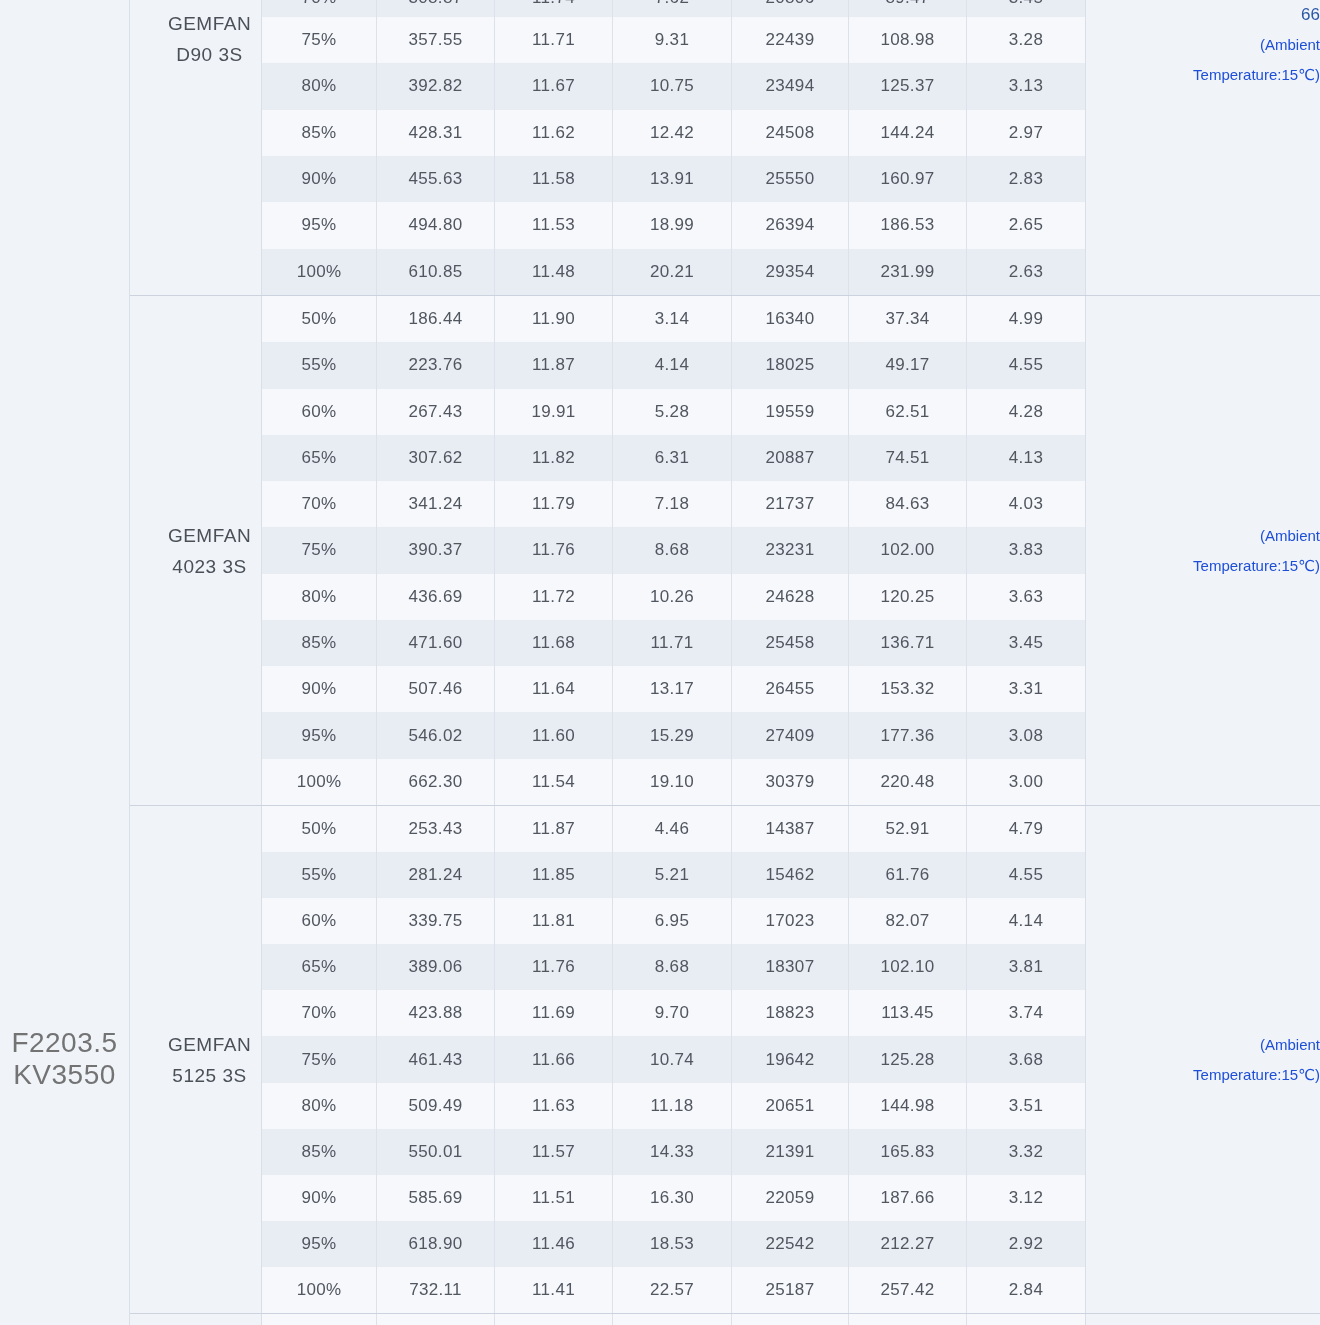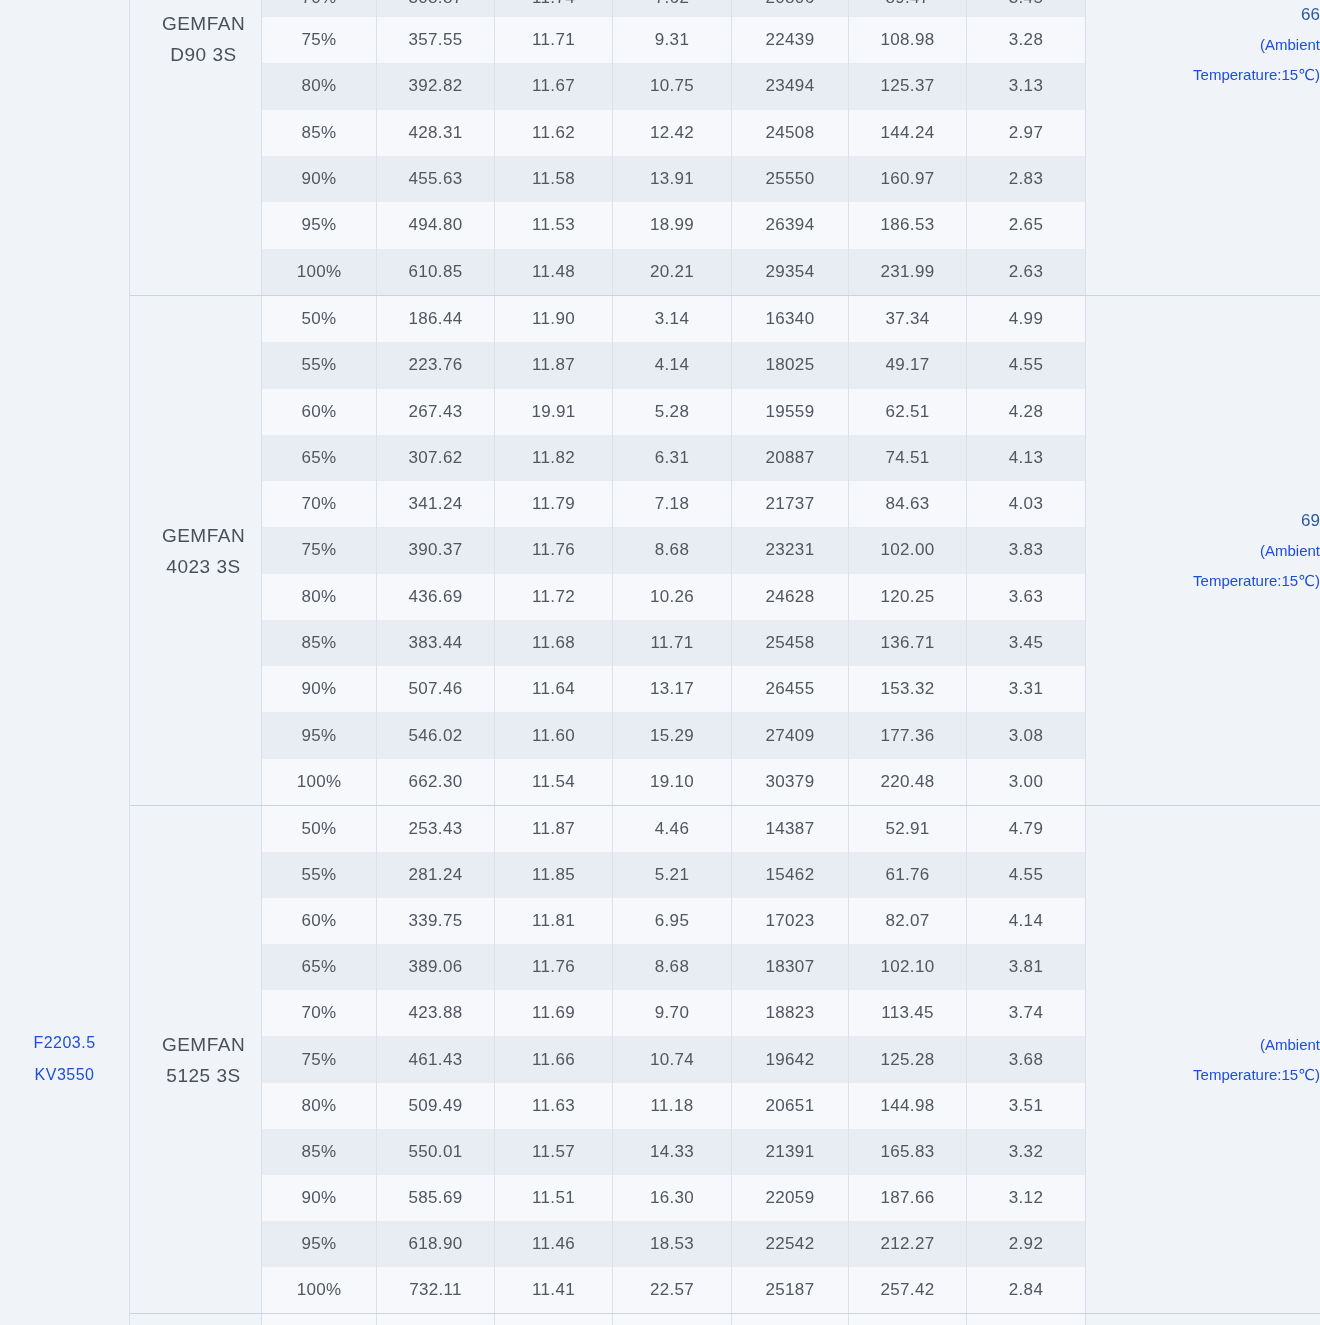--- a/index.html
+++ b/index.html
@@ -3,33 +3,33 @@
 <meta charset="utf-8">
 <style>
   * { margin:0; padding:0; box-sizing:border-box; }
   body { font-family:"Liberation Sans","DejaVu Sans",sans-serif; background:#eef2f8; }
   .screen { position:relative; width:1320px; height:1325px; background:#f0f4f9; overflow:hidden; }
 
   
   .motor-col { position:absolute; left:0; top:0; bottom:0; width:130px;
                background:#f0f4f9; border-right:1px solid #d9dee8; }
   .motor-name { position:absolute; top:1027px; left:0; width:100%; text-align:center; }
-  .motor-line { font-size:16px; line-height:32px; color:#1d4ed8; letter-spacing:0.5px; }
+  .motor-line { font-size:28px; line-height:32px; color:#737373; letter-spacing:0.5px; }
 
   
   .right-pane { position:absolute; left:130px; top:0; right:0; bottom:0;
                 display:flex; flex-direction:column; }
   .block { display:flex; width:100%; }
   .block.bordered { border-top:1px solid #ccd3de; }
   .b1 { height:295px; } .b2 { height:510px; } .b3 { height:508px; }
   .next-band { flex:1; }
 
   .prop-cell { position:relative; width:132px; background:#f0f4f9;
                border-right:1px solid #d9dee8; }
-  .prop-label { position:absolute; left:8px; width:100%; text-align:center; }
+  .prop-label { position:absolute; left:14px; width:100%; text-align:center; }
   .prop-label.top { top:8px; }
   .prop-label.mid { top:50%; transform:translateY(-50%); }
   .prop-line { font-size:19px; line-height:31px; color:#4b5058; letter-spacing:0.5px; }
 
   .rows-wrap { flex:1; display:flex; flex-direction:column; height:100%; }
   .trow { display:flex; flex:1; }
   .trow.light { background:#f6f8fc; }
   .trow.dark  { background:#e8edf4; }
   .trow.partial { flex:none; height:17px; overflow:hidden; }
   .trow.partial .tcell { align-items:flex-start; }
@@ -413,21 +413,21 @@
             </div>
             <div class="tcell c-efficiency">
               <span>3.63</span>
             </div>
           </div>
           <div class="trow dark">
             <div class="tcell c-throttle">
               <span>85%</span>
             </div>
             <div class="tcell c-thrust">
-              <span>383.44</span>
+              <span>471.60</span>
             </div>
             <div class="tcell c-voltage">
               <span>11.68</span>
             </div>
             <div class="tcell c-current">
               <span>11.71</span>
             </div>
             <div class="tcell c-rpm">
               <span>25458</span>
             </div>
@@ -503,21 +503,20 @@
             <div class="tcell c-power">
               <span>220.48</span>
             </div>
             <div class="tcell c-efficiency">
               <span>3.00</span>
             </div>
           </div>
         </div>
       <div class="temp-cell">
         <div class="temp-inner mid">
-          <div class="temp-value">69</div>
           <div class="temp-note">(Ambient</div>
           <div class="temp-note">Temperature:15℃)</div>
         </div>
       </div>
     </section>
 
     <section class="block b3 bordered">
       <div class="prop-cell">
         <div class="prop-label mid">
           <div class="prop-line">GEMFAN</div>

